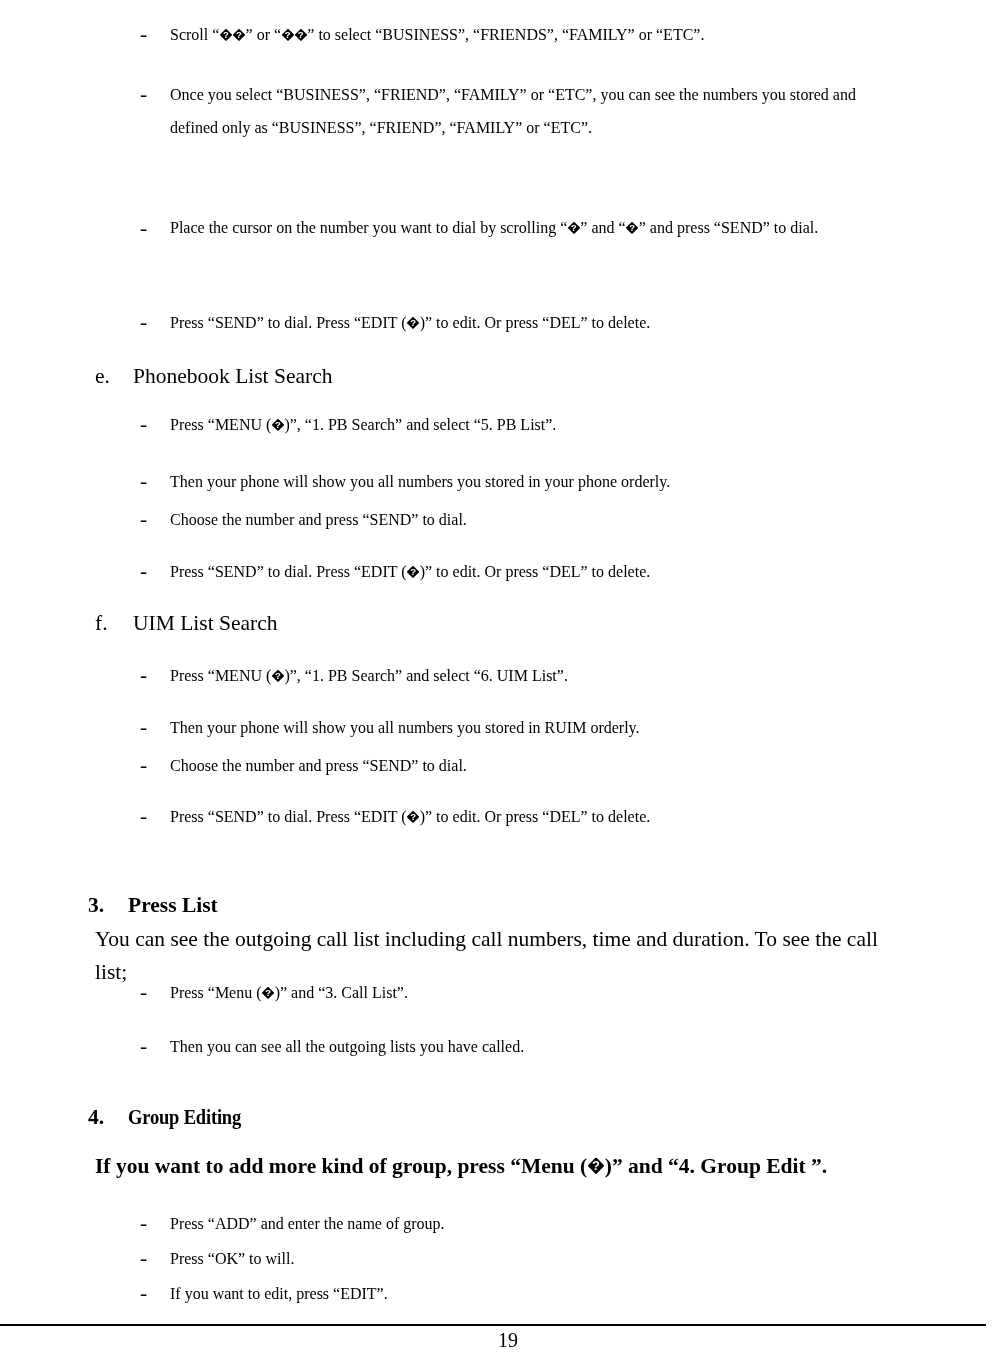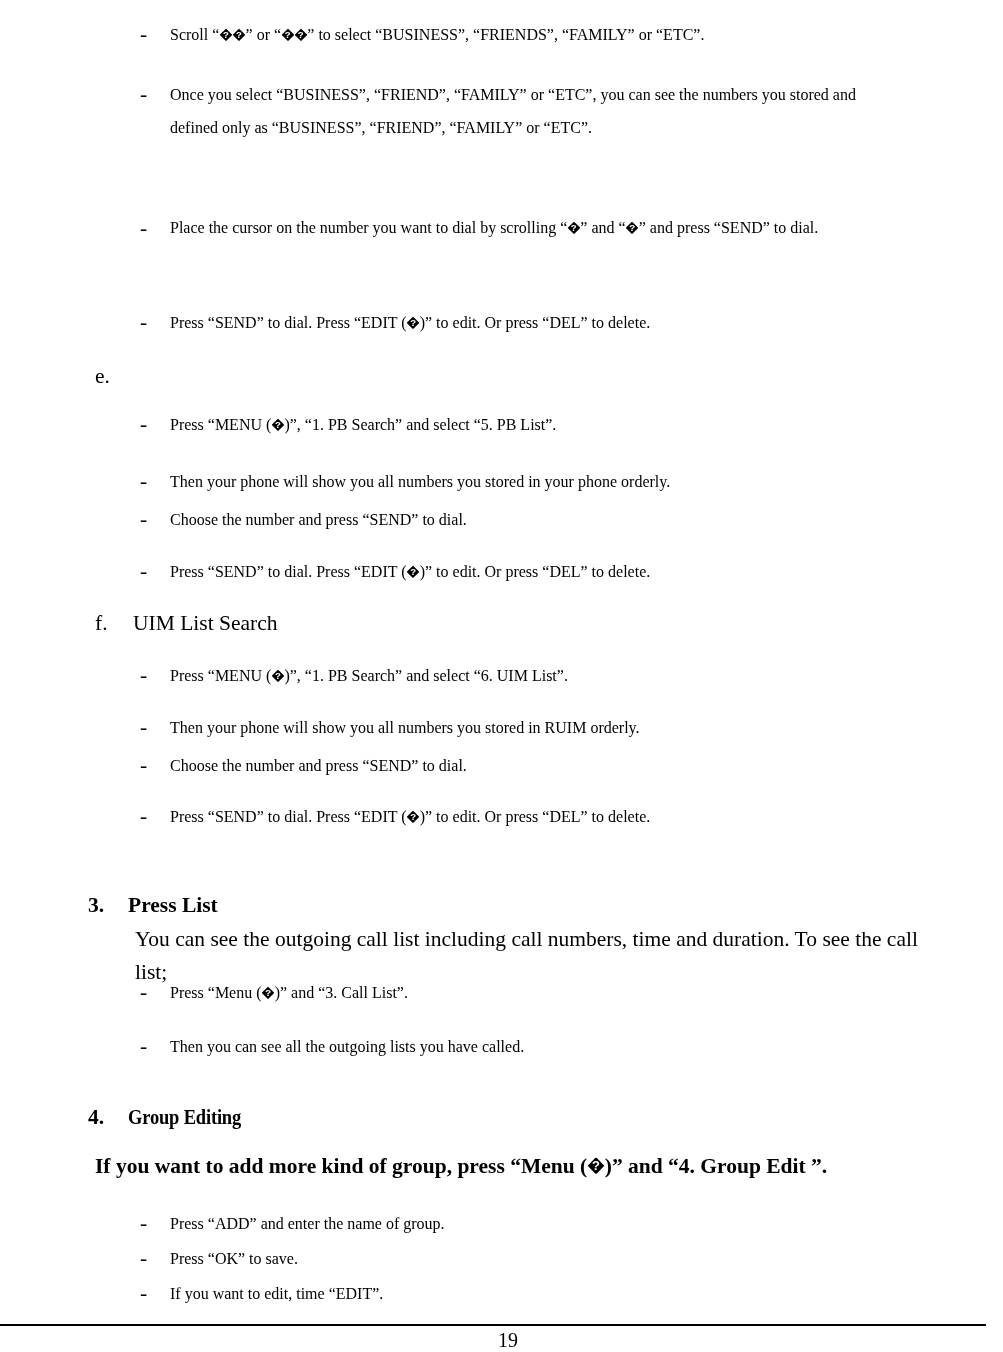--- a/index.html
+++ b/index.html
@@ -172,20 +172,21 @@
       <span class="dash-text" style="line-height:52px;font-family:Liberation Serif, serif;">Place the cursor on the number you want to dial by scrolling “<span class="repl"></span>” and “<span class="repl"></span>” and press “SEND” to dial.</span>
     </div>
 
     <div class="dash-item" style="left:140px; top:306px; width:760px;">
       <span class="dash-mark">-</span>
       <span class="dash-text">Press “SEND” to dial. Press “EDIT (<span class="repl"></span>)” to edit. Or press “DEL” to delete.</span>
     </div>
 
     <div class="letter-item" style="left:95px; top:360px; width:700px;">
       <span class="letter-mark">e.</span>
+      <span class="letter-text">Phonebook List Search</span>
     </div>
 
     <div class="dash-item" style="left:140px; top:408px; width:760px;">
       <span class="dash-mark">-</span>
       <span class="dash-text">Press “MENU (<span class="repl"></span>)”, “1. PB Search” and select “5. PB List”.</span>
     </div>
 
     <div class="dash-item" style="left:140px; top:465px; width:760px;">
       <span class="dash-mark">-</span>
       <span class="dash-text">Then your phone will show you all numbers you stored in your phone orderly.</span>
@@ -224,21 +225,21 @@
     <div class="dash-item" style="left:140px; top:800px; width:760px;">
       <span class="dash-mark">-</span>
       <span class="dash-text">Press “SEND” to dial. Press “EDIT (<span class="repl"></span>)” to edit. Or press “DEL” to delete.</span>
     </div>
 
     <div class="num-item" style="left:88px; top:890px; width:700px;">
       <span class="num-mark">3.</span>
       <span class="num-text">Press List</span>
     </div>
 
-    <div class="para" style="left:95px; top:923px; width:800px;margin-left:40px;">You can see the outgoing call list including call numbers, time and duration. To see the call list;</div>
+    <div class="para" style="left:95px; top:923px; width:800px;">You can see the outgoing call list including call numbers, time and duration. To see the call list;</div>
 
     <div class="dash-item" style="left:140px; top:976px; width:760px;">
       <span class="dash-mark">-</span>
       <span class="dash-text">Press “Menu (<span class="repl"></span>)” and “3. Call List”.</span>
     </div>
 
     <div class="dash-item" style="left:140px; top:1030px; width:760px;">
       <span class="dash-mark">-</span>
       <span class="dash-text">Then you can see all the outgoing lists you have called.</span>
     </div>
@@ -250,25 +251,25 @@
 
     <div class="para" style="left:95px; top:1150px; width:820px;font-weight:bold;">If you want to add more kind of group, press “Menu (<span class="repl"></span>)” and “4. Group Edit ”.</div>
 
     <div class="dash-item" style="left:140px; top:1207px; width:760px;">
       <span class="dash-mark">-</span>
       <span class="dash-text">Press “ADD” and enter the name of group.</span>
     </div>
 
     <div class="dash-item" style="left:140px; top:1242px; width:760px;">
       <span class="dash-mark">-</span>
-      <span class="dash-text">Press “OK” to save.</span>
+      <span class="dash-text">Press “OK” to will.</span>
     </div>
 
     <div class="dash-item" style="left:140px; top:1277px; width:760px;">
       <span class="dash-mark">-</span>
-      <span class="dash-text">If you want to edit, time “EDIT”.</span>
+      <span class="dash-text">If you want to edit, press “EDIT”.</span>
     </div>
 
   </div>
 
   <div class="footer-rule"></div>
   <div class="page-number">19</div>
 </div>
 
 </body></html>

